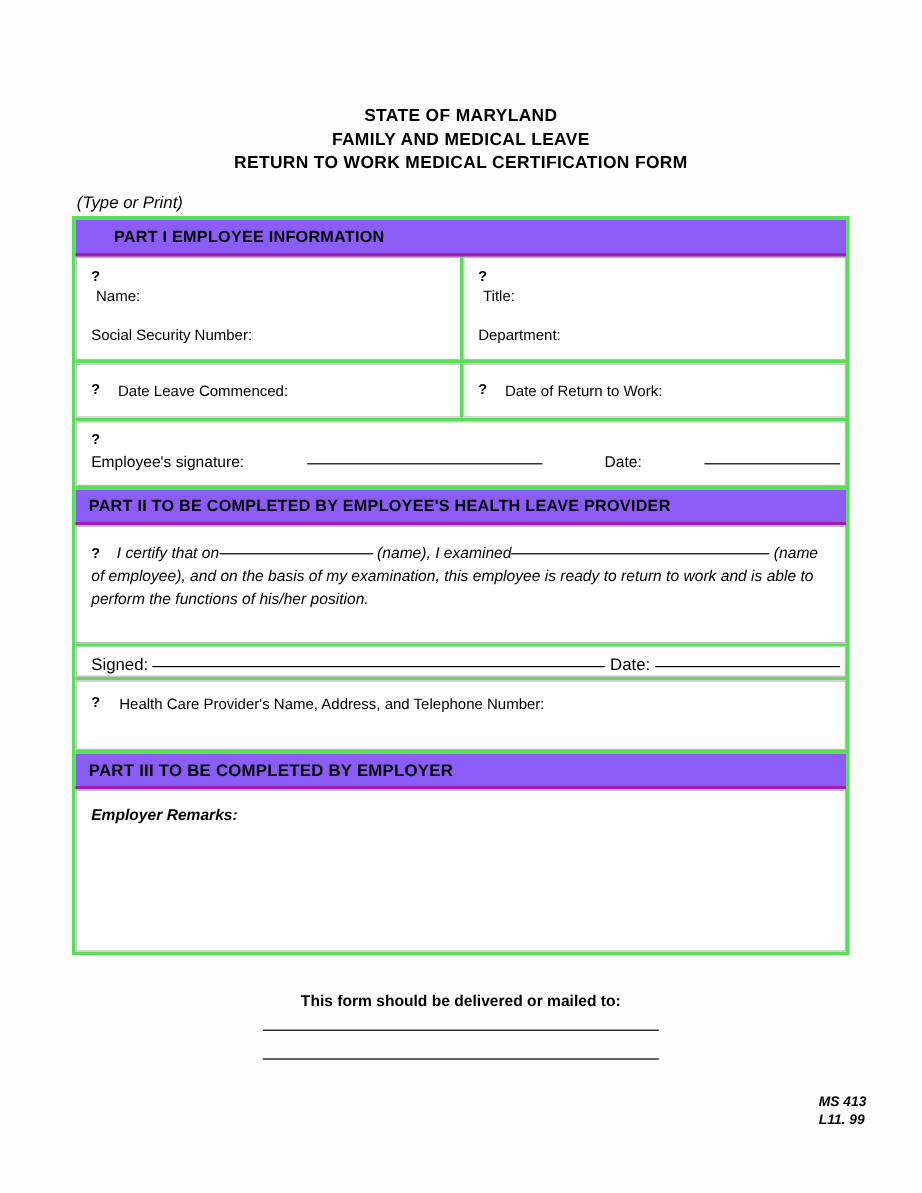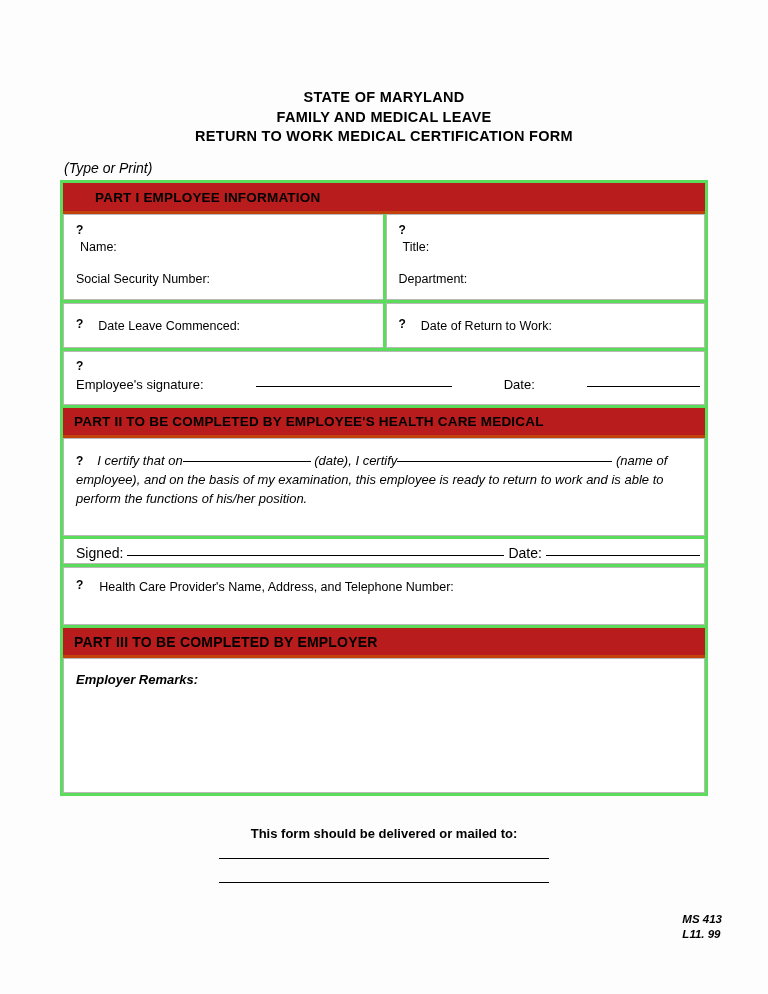--- a/index.html
+++ b/index.html
@@ -55,22 +55,22 @@
     position: absolute;
     left: 60px;
     top: 180px;
     width: 648px;
     border: 3px solid #5bdd5b;
     box-sizing: border-box;
     background: #ffffff;
   }
 
   .band {
-    background: #b91c1c;
-    border-bottom: 3px solid #c2410c;
+    background: #8b5cf6;
+    border-bottom: 3px solid #a21caf;
     height: 31px;
     display: flex;
     align-items: center;
     box-sizing: border-box;
   }
   .band-text {
     font-size: 13.5px;
     font-weight: bold;
     letter-spacing: 0.2px;
     white-space: nowrap;
@@ -257,27 +257,27 @@
         <div class="sig-line">
           <span>Employee's signature:</span>
           <span class="rule" style="width:286px"></span>
           <span>Date:</span>
           <span class="rule" style="width:165px"></span>
         </div>
       </div>
     </div>
 
     <div class="band part2">
-      <span class="band-text">PART  II  TO BE COMPLETED BY EMPLOYEE'S HEALTH CARE MEDICAL</span>
+      <span class="band-text">PART  II  TO BE COMPLETED BY EMPLOYEE'S HEALTH LEAVE PROVIDER</span>
     </div>
 
     <div class="row">
       <div class="cell full cert-cell">
         <div class="cert-para">
-          <span class="qmark">?</span><span>I certify that on</span><span class="inline-rule" style="width:128px"></span> <span>(date), I certify</span><span class="inline-rule" style="width:215px"></span> <span>(name of employee), and on the basis of my examination, this employee is ready to return to work and is able to perform the functions of his/her position.</span>
+          <span class="qmark">?</span><span>I certify that on</span><span class="inline-rule" style="width:128px"></span> <span>(name), I examined</span><span class="inline-rule" style="width:215px"></span> <span>(name of employee), and on the basis of my examination, this employee is ready to return to work and is able to perform the functions of his/her position.</span>
         </div>
       </div>
     </div>
 
     <div class="row">
       <div class="cell full signed-cell">
         <div class="signed-line">
           <span>Signed:</span>
           <span class="rule" style="width:379px"></span>
           <span>Date:</span>

